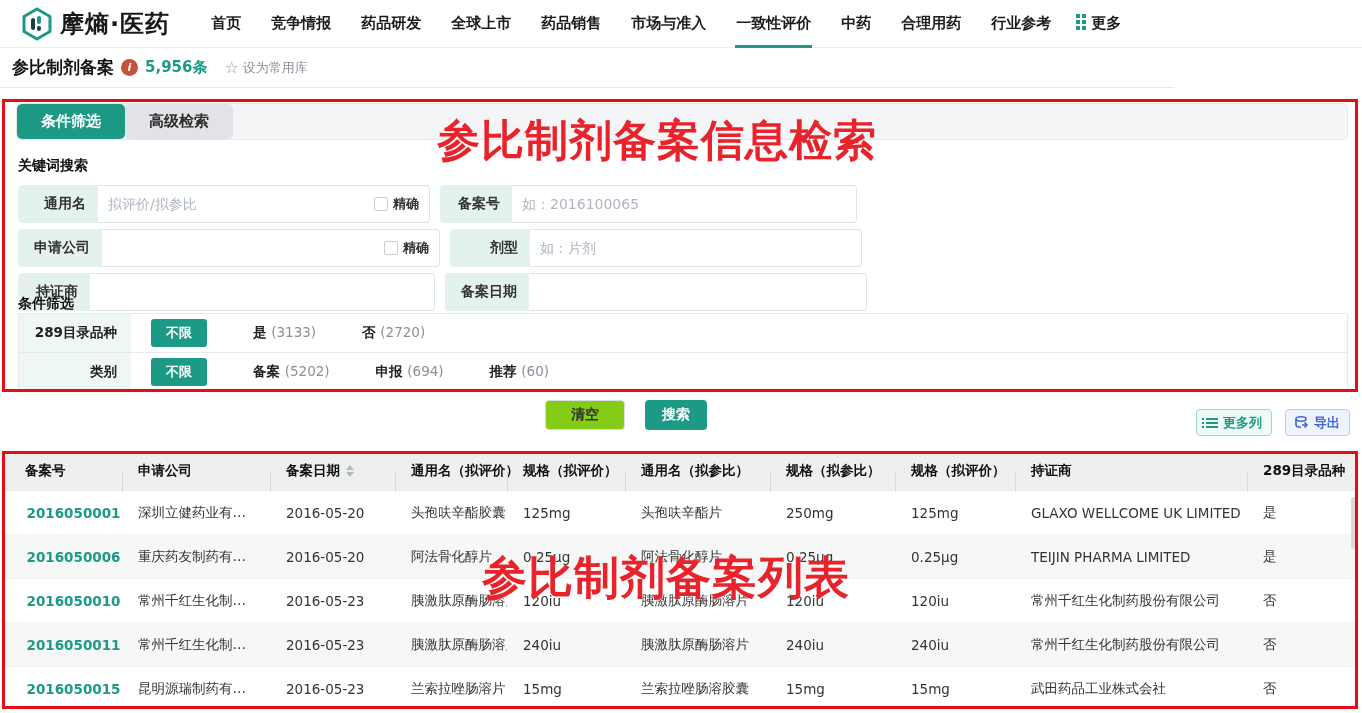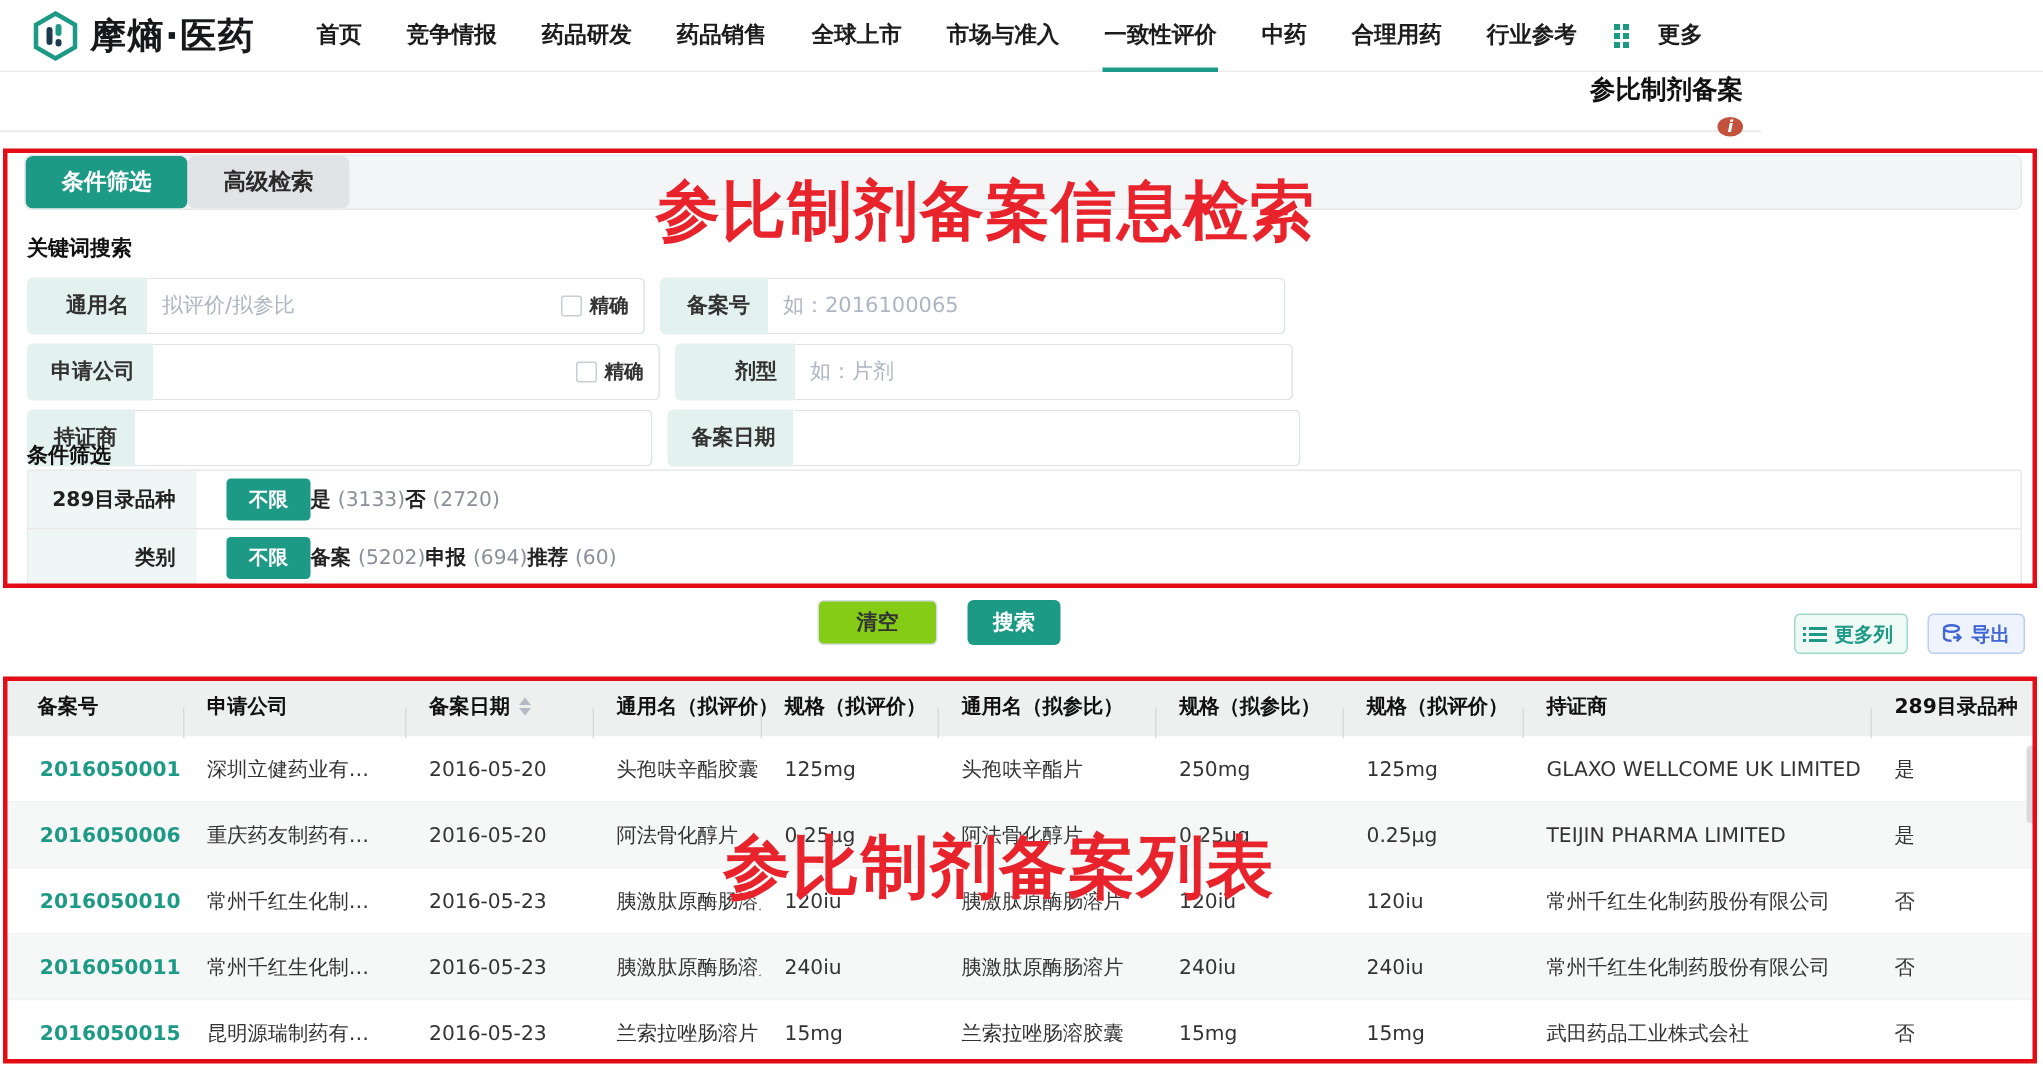--- a/index.html
+++ b/index.html
@@ -10,27 +10,27 @@
 
   
   .nav { position:absolute; left:0; top:0; width:1362px; height:48px; display:flex; align-items:center;
          border-bottom:1px solid #ececec; background:#fff; padding-left:20px; }
   .brand { display:flex; align-items:center; gap:6px; margin-right:26px; cursor:pointer; }
   .brand-name { font-size:24px; font-weight:800; color:#17181a; letter-spacing:1px; }
   .nav-items { display:flex; align-items:center; height:48px; }
   .nav-item { position:relative; height:48px; display:flex; align-items:center; padding:0 15px;
               font-size:15px; font-weight:700; color:#1c1c1c; cursor:pointer; white-space:nowrap; }
   .nav-item.active::after { content:""; position:absolute; left:14px; right:14px; bottom:0; height:3px; background:var(--accent); }
-  .nav-more { display:flex; align-items:center; gap:19px; font-size:15px; font-weight:700; color:#1c1c1c; padding:0 10px; cursor:pointer; }
+  .nav-more { display:flex; align-items:flex-start; gap:5px; font-size:15px; font-weight:700; color:#1c1c1c; padding:0 10px; cursor:pointer; }
   .grid-icon { display:grid; grid-template-columns:4px 4px; grid-gap:2px; }
   .grid-icon i { width:4px; height:4px; background:var(--accent); }
 
   
-  .titlebar { position:absolute; left:0; top:48px; width:1174px; height:40px; display:flex; align-items:flex-end;
-              gap:7px; padding:0 12px; border-bottom:1px solid #e8e8e8; background:#fff;flex-direction:column; }
+  .titlebar { position:absolute; left:0; top:48px; width:1174px; height:40px; display:flex; align-items:center;
+              gap:7px; padding:0 12px; border-bottom:1px solid #e8e8e8; background:#fff; }
   .page-title { font-size:17px; font-weight:800; color:#111; }
   .info-icon { width:17px; height:17px; border-radius:50%; background:#c2523c; color:#fff; font-size:11px; font-weight:800;
                display:inline-flex; align-items:center; justify-content:center; font-style:italic; }
   .count { font-size:15px; font-weight:800; color:var(--accent); }
   .fav { display:flex; align-items:center; gap:4px; margin-left:10px; color:#8a8f99; font-size:13px; cursor:pointer; }
   .star-icon { font-size:16px; color:#9aa0a8; line-height:1; }
 
   
   .filter-panel { position:absolute; left:2px; top:99px; width:1356px; height:287px; background:#fff; }
   .tabbar { position:absolute; left:14px; top:4px; width:1332px; height:37px; background:#f4f5f6;
@@ -54,21 +54,21 @@
   .exact { display:flex; align-items:center; gap:5px; font-size:13px; font-weight:700; color:#333; cursor:pointer; }
   .checkbox { width:14px; height:14px; border:1px solid #c8cdd6; border-radius:2px; background:#fff; }
   .g1 { width:412px;justify-content:space-between; } .g2 { width:417px; } .g3 { width:422px; }
   .g1 .flabel { width:80px; } .g2 .flabel { width:72px; } .g3 .flabel { width:84px; }
 
   .cond-box { position:absolute; left:16px; top:214px; width:1330px; border:1px solid #e8e8e8; border-radius:2px; }
   .cond-row { display:flex; align-items:stretch; height:38px; }
   .cond-row + .cond-row { border-top:1px solid #e8e8e8; }
   .cond-row .clabel { width:112px; background:#eef7f5; display:flex; align-items:center; justify-content:flex-end;
                       padding-right:14px; font-size:13.5px; font-weight:700; color:#222; }
-  .cond-opts { display:flex; align-items:center; padding-left:20px; }
+  .cond-opts { display:flex; align-items:center; gap:46px; padding-left:20px; }
   .pill { background:var(--accent); color:#fff; font-size:13px; font-weight:700; padding:5px 15px; border-radius:3px; cursor:pointer; }
   .opt { font-size:13.5px; cursor:pointer; white-space:nowrap; }
   .opt b { color:#222; font-weight:700; }
   .opt span { color:#8a8f99; font-weight:400; }
 
   
   .btn-clear { position:absolute; left:545px; top:400px; width:80px; height:30px; background:#84cc16; border:1px solid #d9dde2;
                border-radius:4px; font-size:14px; font-weight:700; color:#333; cursor:pointer; font-family:inherit; }
   .btn-search { position:absolute; left:645px; top:400px; width:62px; height:30px; background:var(--accent); border:none;
                 border-radius:4px; font-size:14px; font-weight:700; color:#fff; cursor:pointer; font-family:inherit; }
@@ -121,22 +121,22 @@
         <rect x="11" y="11" width="4" height="12" rx="2" fill="#1d3a4f"></rect>
         <rect x="17" y="9" width="4" height="8" rx="2" fill="#1d9a86"></rect>
         <rect x="17" y="19" width="4" height="5" rx="2" fill="#1d3a4f"></rect>
       </svg>
       <span class="brand-name">摩熵·医药</span>
     </div>
     <div class="nav-items">
         <div class="nav-item">首页</div>
         <div class="nav-item">竞争情报</div>
         <div class="nav-item">药品研发</div>
+        <div class="nav-item">全球上市</div>
         <div class="nav-item">药品销售</div>
-        <div class="nav-item">全球上市</div>
         <div class="nav-item">市场与准入</div>
         <div class="nav-item active">一致性评价</div>
         <div class="nav-item">中药</div>
         <div class="nav-item">合理用药</div>
         <div class="nav-item">行业参考</div>
       </div>
     <div class="nav-more">
       <span class="grid-icon">
           <i></i>
           <i></i>

